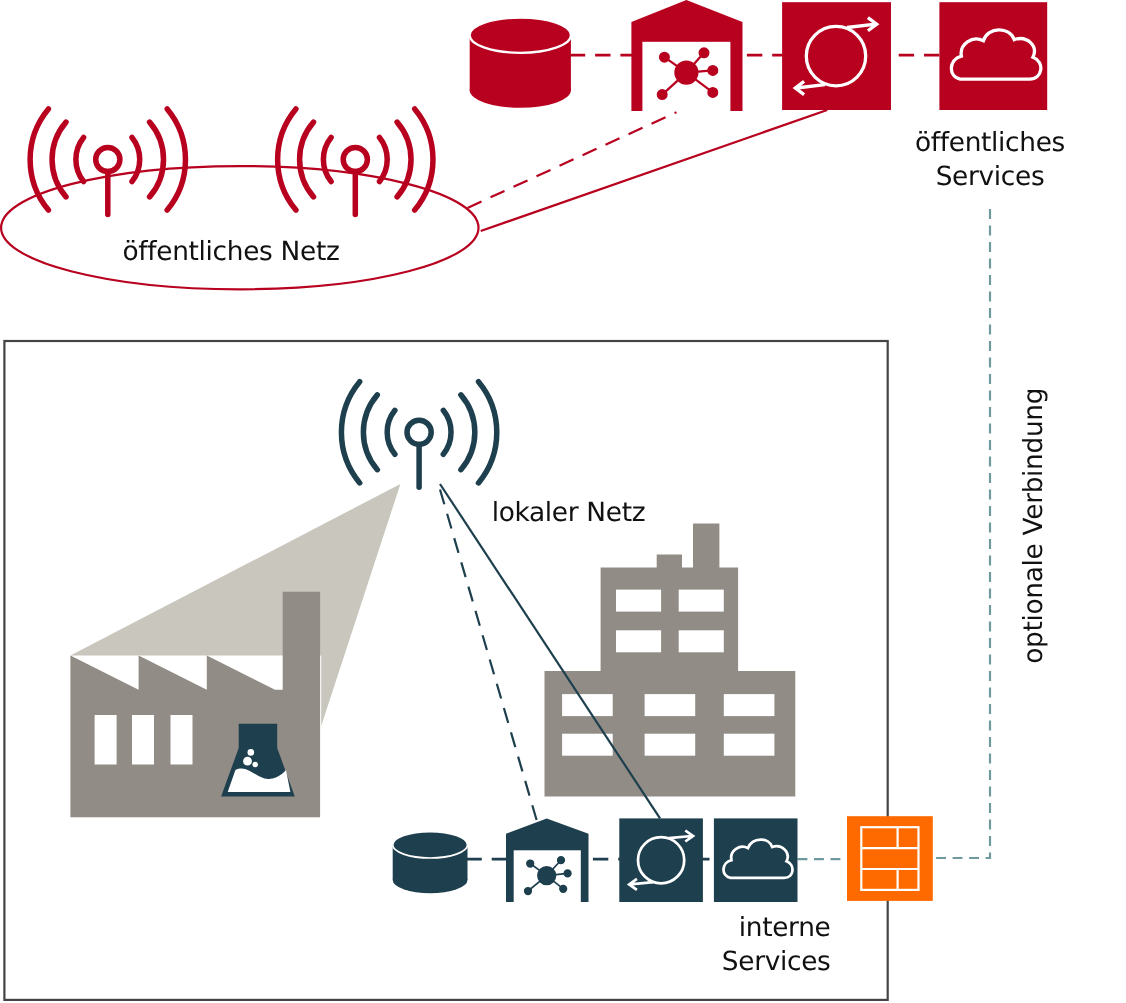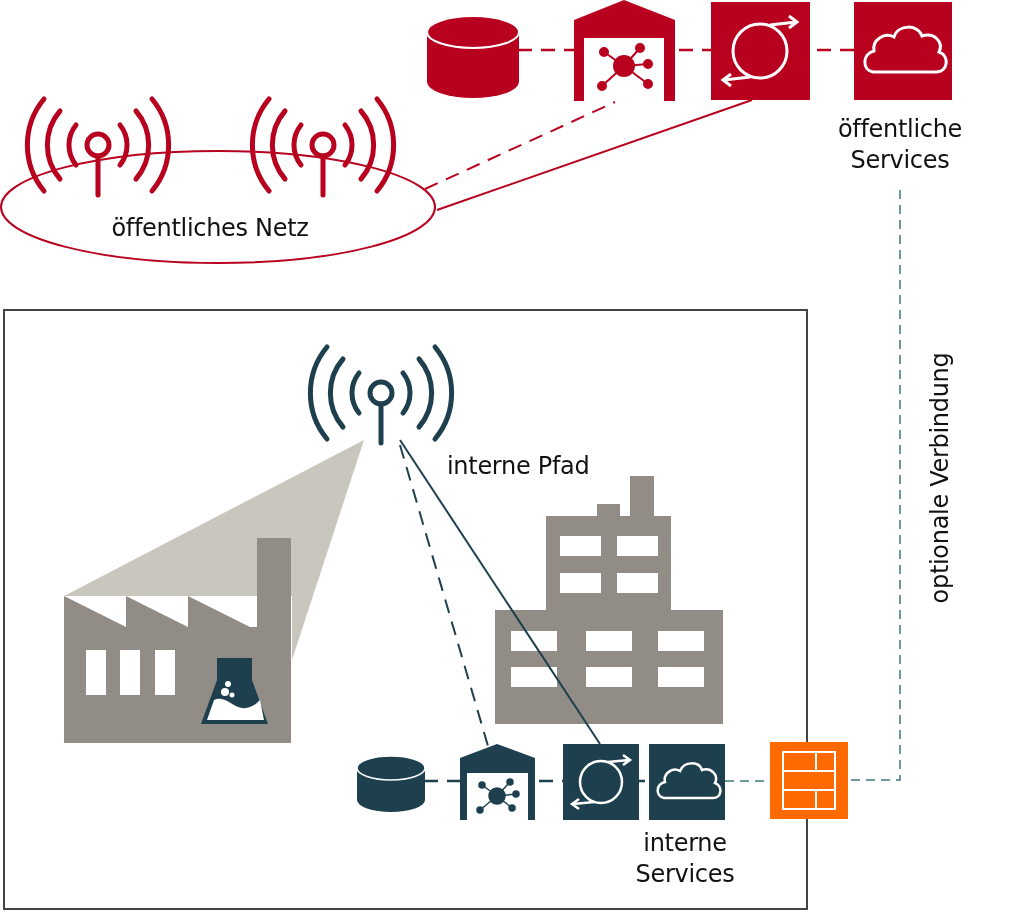--- a/index.html
+++ b/index.html
@@ -4,21 +4,21 @@
 <style>
   html, body { margin: 0; padding: 0; background: #ffffff; }
   body { width: 1024px; height: 912px; position: relative; overflow: hidden;
          font-family: "DejaVu Sans", "Liberation Sans", sans-serif; }
   #canvas { position: absolute; left: 0; top: 0; width: 1024px; height: 912px; }
   .lbl { position: absolute; color: #111111; font-size: 24px; line-height: 31px;
          text-align: center; white-space: nowrap; letter-spacing: -0.3px; }
   #lbl-public-net { left: 110px; top: 213px; width: 200px; }
   #lbl-public-services { left: 820px; top: 114px; width: 160px; }
   #lbl-local-path { left: 447px; top: 451px; text-align: left; }
-  #lbl-internal-services { left: 615px; top: 828px; width: 140px; }
+  #lbl-internal-services { left: 615px; top: 828px; width: 140px; text-align: right; }
   #lbl-optional { left: 940px; top: 478px; transform: translate(-50%, -50%) rotate(-90deg);
                   transform-origin: center center; }
 </style>
 </head>
 <body>
 
 <svg id="canvas" viewBox="0 0 1024 912" xmlns="http://www.w3.org/2000/svg">
   <defs>
     <g id="antenna-shape">
       <circle cx="0" cy="0" r="11" fill="none" stroke-width="5"></circle>
@@ -171,24 +171,24 @@
       <line x1="783" y1="790" x2="835" y2="790"></line>
       <line x1="816" y1="752" x2="816" y2="771"></line>
       <line x1="816" y1="790" x2="816" y2="809"></line>
     </g>
   </g>
 </svg>
 
 <div class="lbl" id="lbl-public-net">öffentliches Netz</div>
 
 <div class="lbl" id="lbl-public-services">
-  <div>öffentliche</div>
+  <div>öffentliches</div>
   <div>Services</div>
 </div>
 
-<div class="lbl" id="lbl-local-path">interne Pfad</div>
+<div class="lbl" id="lbl-local-path">lokaler Netz</div>
 
 <div class="lbl" id="lbl-internal-services">
   <div>interne</div>
   <div>Services</div>
 </div>
 
 <div class="lbl" id="lbl-optional">optionale Verbindung</div>
 
 </body></html>

